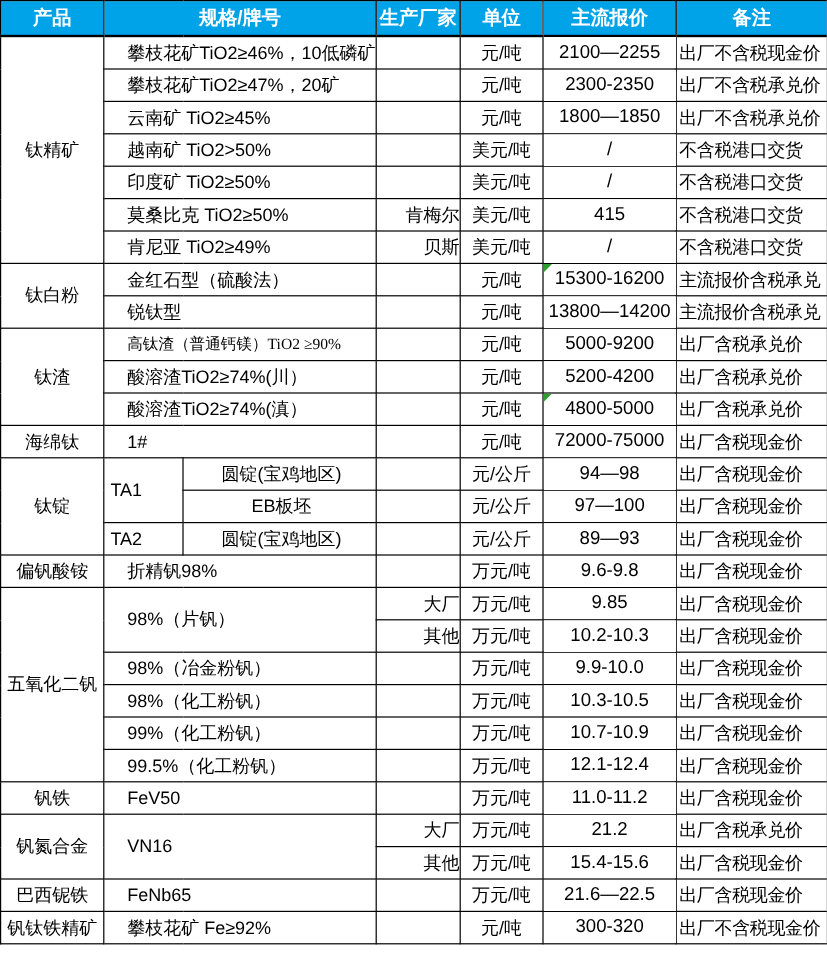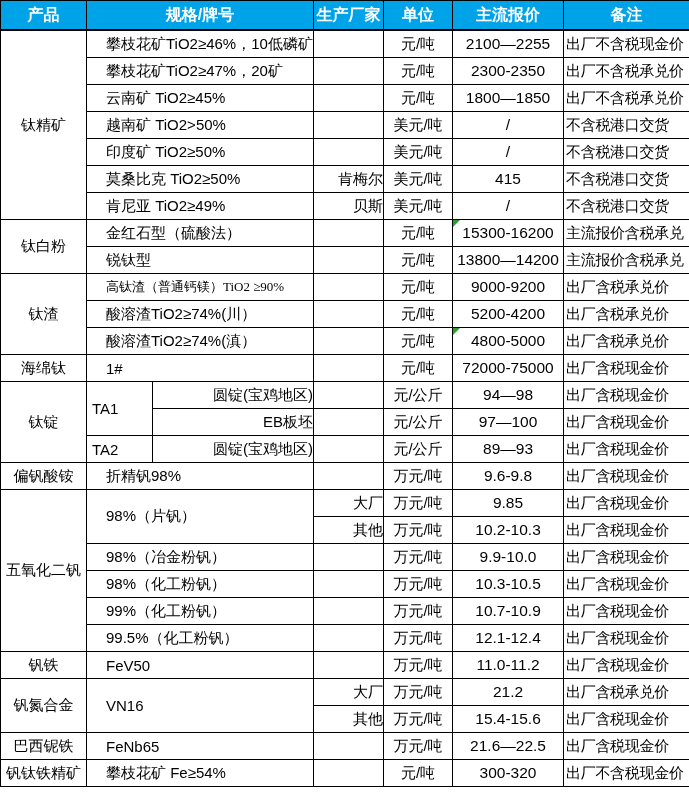--- a/index.html
+++ b/index.html
@@ -17,21 +17,21 @@
   }
   .price-table thead th{border-bottom:2px solid var(--border);}
   .price-table td{
     border:1px solid var(--border);height:26px;font-size:15px;color:var(--cell-text);
     padding:0;overflow:hidden;white-space:nowrap;vertical-align:middle;background:#fff;
   }
   td.p{text-align:center;font-size:15px;}
   td.s{text-align:left;padding-left:19px;}
   td.s.sm{font-size:13px;font-family:Liberation Serif, serif;}
   td.g{text-align:left;padding-left:5px;font-size:15px;}
-  td.f{text-align:right;padding-left:3px;}
+  td.f{text-align:center;padding-left:3px;}
   td.m{text-align:right;}
   td.u{text-align:center;}
   td.pr{text-align:center;position:relative;font-size:15.5px;}
   td.n{text-align:left;padding-left:2px;letter-spacing:-0.3px;}
   .err-tri{position:absolute;top:0;left:0;width:0;height:0;
     border-top:7px solid var(--error-green);border-right:7px solid transparent;}
   .watermark{height:38px;display:flex;align-items:center;justify-content:flex-end;
     padding-right:8px;color:var(--watermark);}
   .wm-logo{width:26px;height:26px;margin-right:6px;flex:0 0 auto;}
   .wm-text{font-size:18px;font-weight:bold;letter-spacing:1px;
@@ -126,21 +126,21 @@
       <td class="u">元/吨</td>
       <td class="pr">13800—14200</td>
       <td class="n">主流报价含税承兑</td>
     </tr>
 
     <tr>
       <td class="p" rowspan="3">钛渣</td>
       <td class="s sm" colspan="2">高钛渣（普通钙镁）TiO2 ≥90%</td>
       <td class="m"></td>
       <td class="u">元/吨</td>
-      <td class="pr">9000-9200</td>
+      <td class="pr">5000-9200</td>
       <td class="n">出厂含税承兑价</td>
     </tr>
     <tr>
       <td class="s" colspan="2">酸溶渣TiO2≥74%(川）</td>
       <td class="m"></td>
       <td class="u">元/吨</td>
       <td class="pr">5200-4200</td>
       <td class="n">出厂含税承兑价</td>
     </tr>
     <tr>
@@ -265,21 +265,21 @@
       <td class="p">巴西铌铁</td>
       <td class="s" colspan="2">FeNb65</td>
       <td class="m"></td>
       <td class="u">万元/吨</td>
       <td class="pr">21.6—22.5</td>
       <td class="n">出厂含税现金价</td>
     </tr>
 
     <tr>
       <td class="p">钒钛铁精矿</td>
-      <td class="s" colspan="2">攀枝花矿 Fe≥54%</td>
+      <td class="s" colspan="2">攀枝花矿 Fe≥92%</td>
       <td class="m"></td>
       <td class="u">元/吨</td>
       <td class="pr">300-320</td>
       <td class="n">出厂不含税现金价</td>
     </tr>
   </tbody>
 </table>
 
 <div class="watermark">
   <svg class="wm-logo" viewBox="0 0 26 26">

